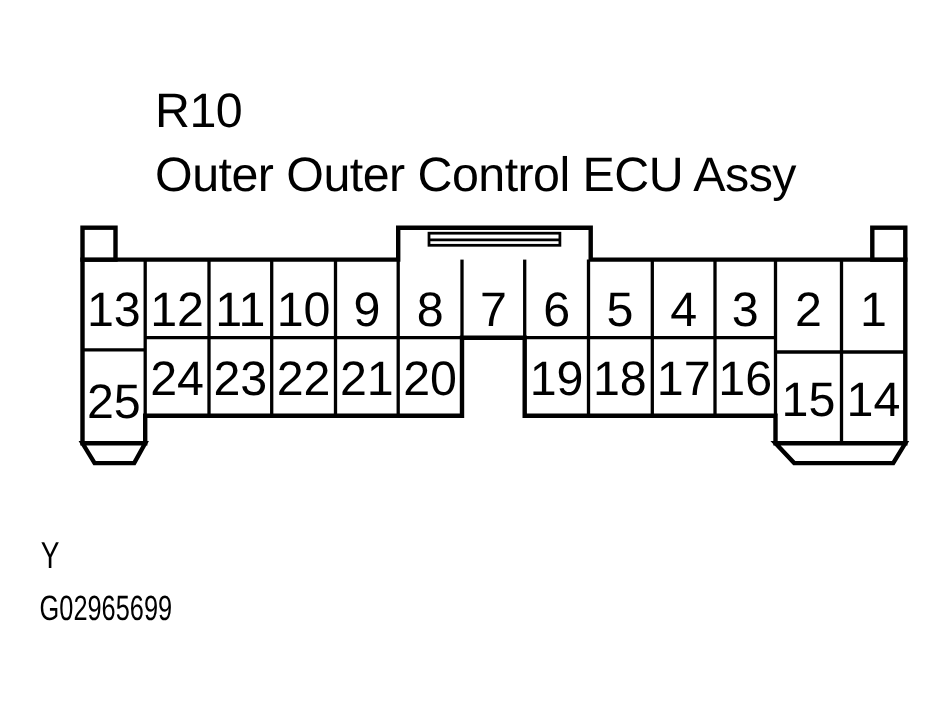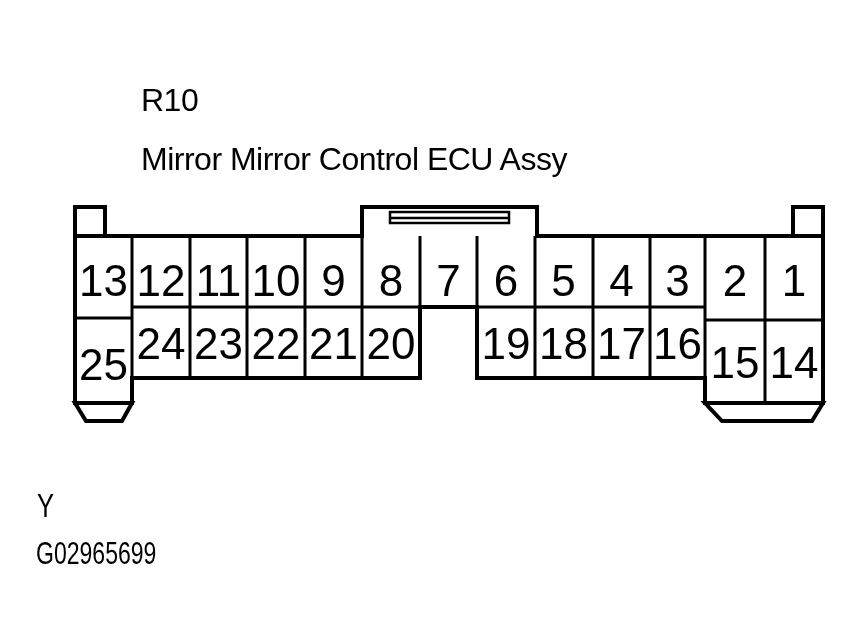--- a/index.html
+++ b/index.html
@@ -13,21 +13,21 @@
     height: 638px;
     background: #ffffff;
     overflow: hidden;
     font-family: "Liberation Sans", "DejaVu Sans", sans-serif;
     color: #000000;
   }
   .title-block {
     position: absolute;
     left: 141px;
     top: 71px;
-    font-size: 32px;
+    font-size: 44px;
     line-height: 59px;
     letter-spacing: -0.5px;
     white-space: nowrap;
   }
   .connector-svg {
     position: absolute;
     left: 0;
     top: 0;
   }
   .pin-num {
@@ -58,21 +58,21 @@
   .grid    { stroke: #000000; stroke-width: 3; }
   .slot    { fill: none; stroke: #000000; stroke-width: 2.5; }
 </style>
 </head>
 <body>
 
 <div class="canvas">
 
   <div class="title-block">
     <div>R10</div>
-    <div>Mirror Mirror Control ECU Assy</div>
+    <div>Outer Outer Control ECU Assy</div>
   </div>
 
   <svg class="connector-svg" width="861" height="638" viewBox="0 0 861 638">
 
     <path class="outline" d="M 75 236 H 362 V 207 H 537 V 236 H 823 V 403 H 705 V 378 H 477 V 307 H 420 V 378 H 132 V 403 H 75 Z"></path>
 
     <rect class="outline" x="75" y="207" width="30" height="29"></rect>
     <rect class="outline" x="793" y="207" width="30" height="29"></rect>
 
     <path class="outline" d="M 75 403 L 132 403 L 122 421 L 86 421 Z"></path>

